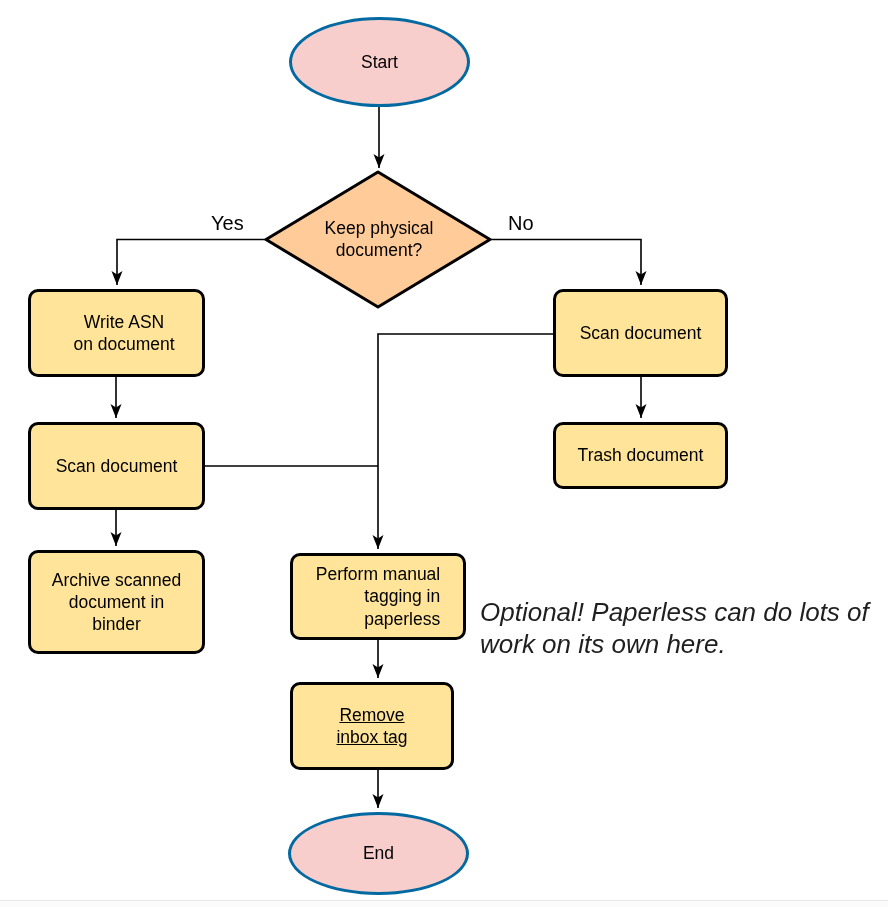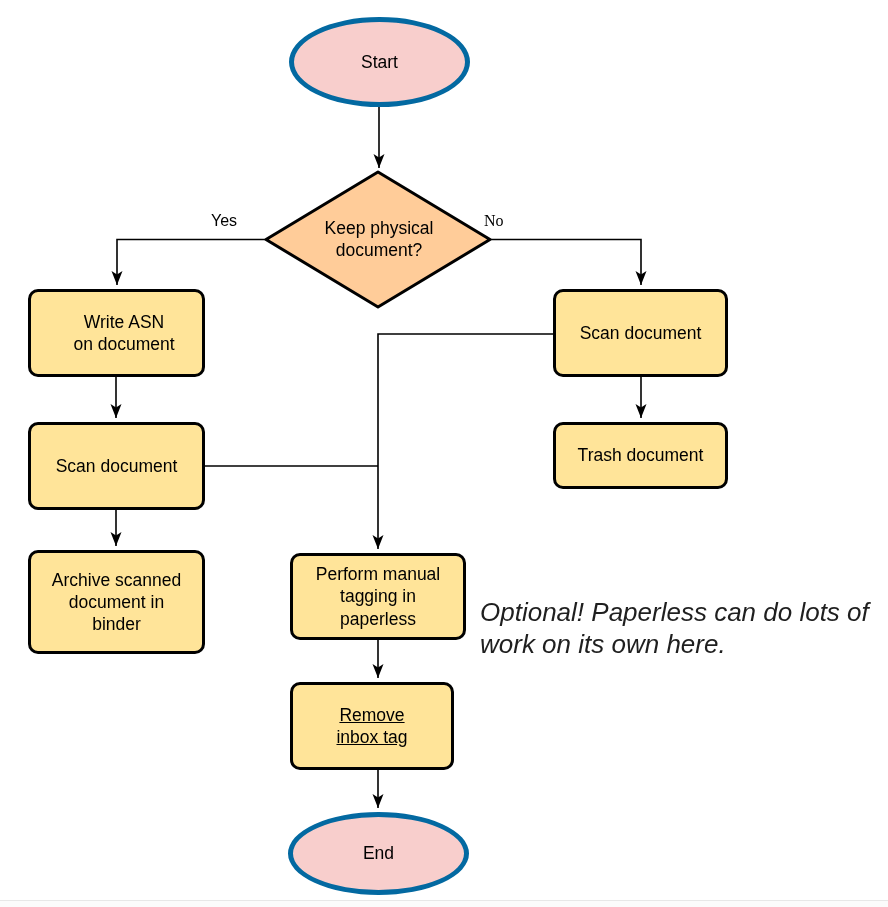--- a/index.html
+++ b/index.html
@@ -23,41 +23,41 @@
     align-items: center;
     justify-content: center;
     text-align: center;
     font-size: 17.5px;
     line-height: 1.26;
     white-space: pre-line;
     box-sizing: border-box;
   }
   .terminator {
     background: #f8cecc;
-    border: 5px solid #0369a1;
+    border: 3px solid #0369a1;
     border-radius: 50%;
   }
   .process {
     background: #ffe499;
     border: 3px solid #000000;
     border-radius: 10px;
   }
   .decision-label {
     position: absolute;
     display: flex;
     align-items: center;
     justify-content: center;
     text-align: center;
     font-size: 17.5px;
     line-height: 1.26;
     white-space: pre-line;
   }
   .edge-label {
     position: absolute;
-    font-size: 16px;
+    font-size: 20px;
     line-height: 1;
   }
   .note {
     position: absolute;
     left: 480px;
     top: 596px;
     width: 408px;
     font-style: italic;
     font-size: 26px;
     line-height: 1.24;
@@ -72,26 +72,26 @@
     border-top: 1px solid #e7e7e7;
   }
 
   
   #n-start   { left: 289px; top: 17px;  width: 181px; height: 90px; }
   #n-write   { left: 28px;  top: 289px; width: 177px; height: 88px; padding-left: 15px; }
   #n-scan-l  { left: 28px;  top: 422px; width: 177px; height: 88px; }
   #n-archive { left: 28px;  top: 550px; width: 177px; height: 104px; }
   #n-scan-r  { left: 553px; top: 289px; width: 175px; height: 88px; }
   #n-trash   { left: 553px; top: 422px; width: 175px; height: 67px; }
-  #n-perform { left: 290px; top: 553px; width: 176px; height: 87px; }
+  #n-perform { left: 290px; top: 553px; width: 176px; height: 87px; text-align: right; }
   #n-remove  { left: 290px; top: 682px; width: 164px; height: 88px; text-decoration: underline; }
   #n-end     { left: 288px; top: 812px; width: 181px; height: 83px; }
   #lbl-decision { left: 298px; top: 204px; width: 162px; height: 70px; }
   #lbl-yes { left: 211px; top: 213px; }
-  #lbl-no  { left: 484px; top: 213px; font-family: Liberation Serif, serif; }
+  #lbl-no  { left: 508px; top: 213px; }
 </style>
 </head>
 <body>
 
 <div id="canvas">
 
   <svg id="edges-svg" viewBox="0 0 888 907" xmlns="http://www.w3.org/2000/svg">
     <defs>
       <marker id="arrow" markerUnits="userSpaceOnUse" markerWidth="18" markerHeight="14" refX="16" refY="7" orient="auto">
         <path d="M2,1.5 L16,7 L2,12.5 L5.5,7 Z" fill="#000000"></path>

